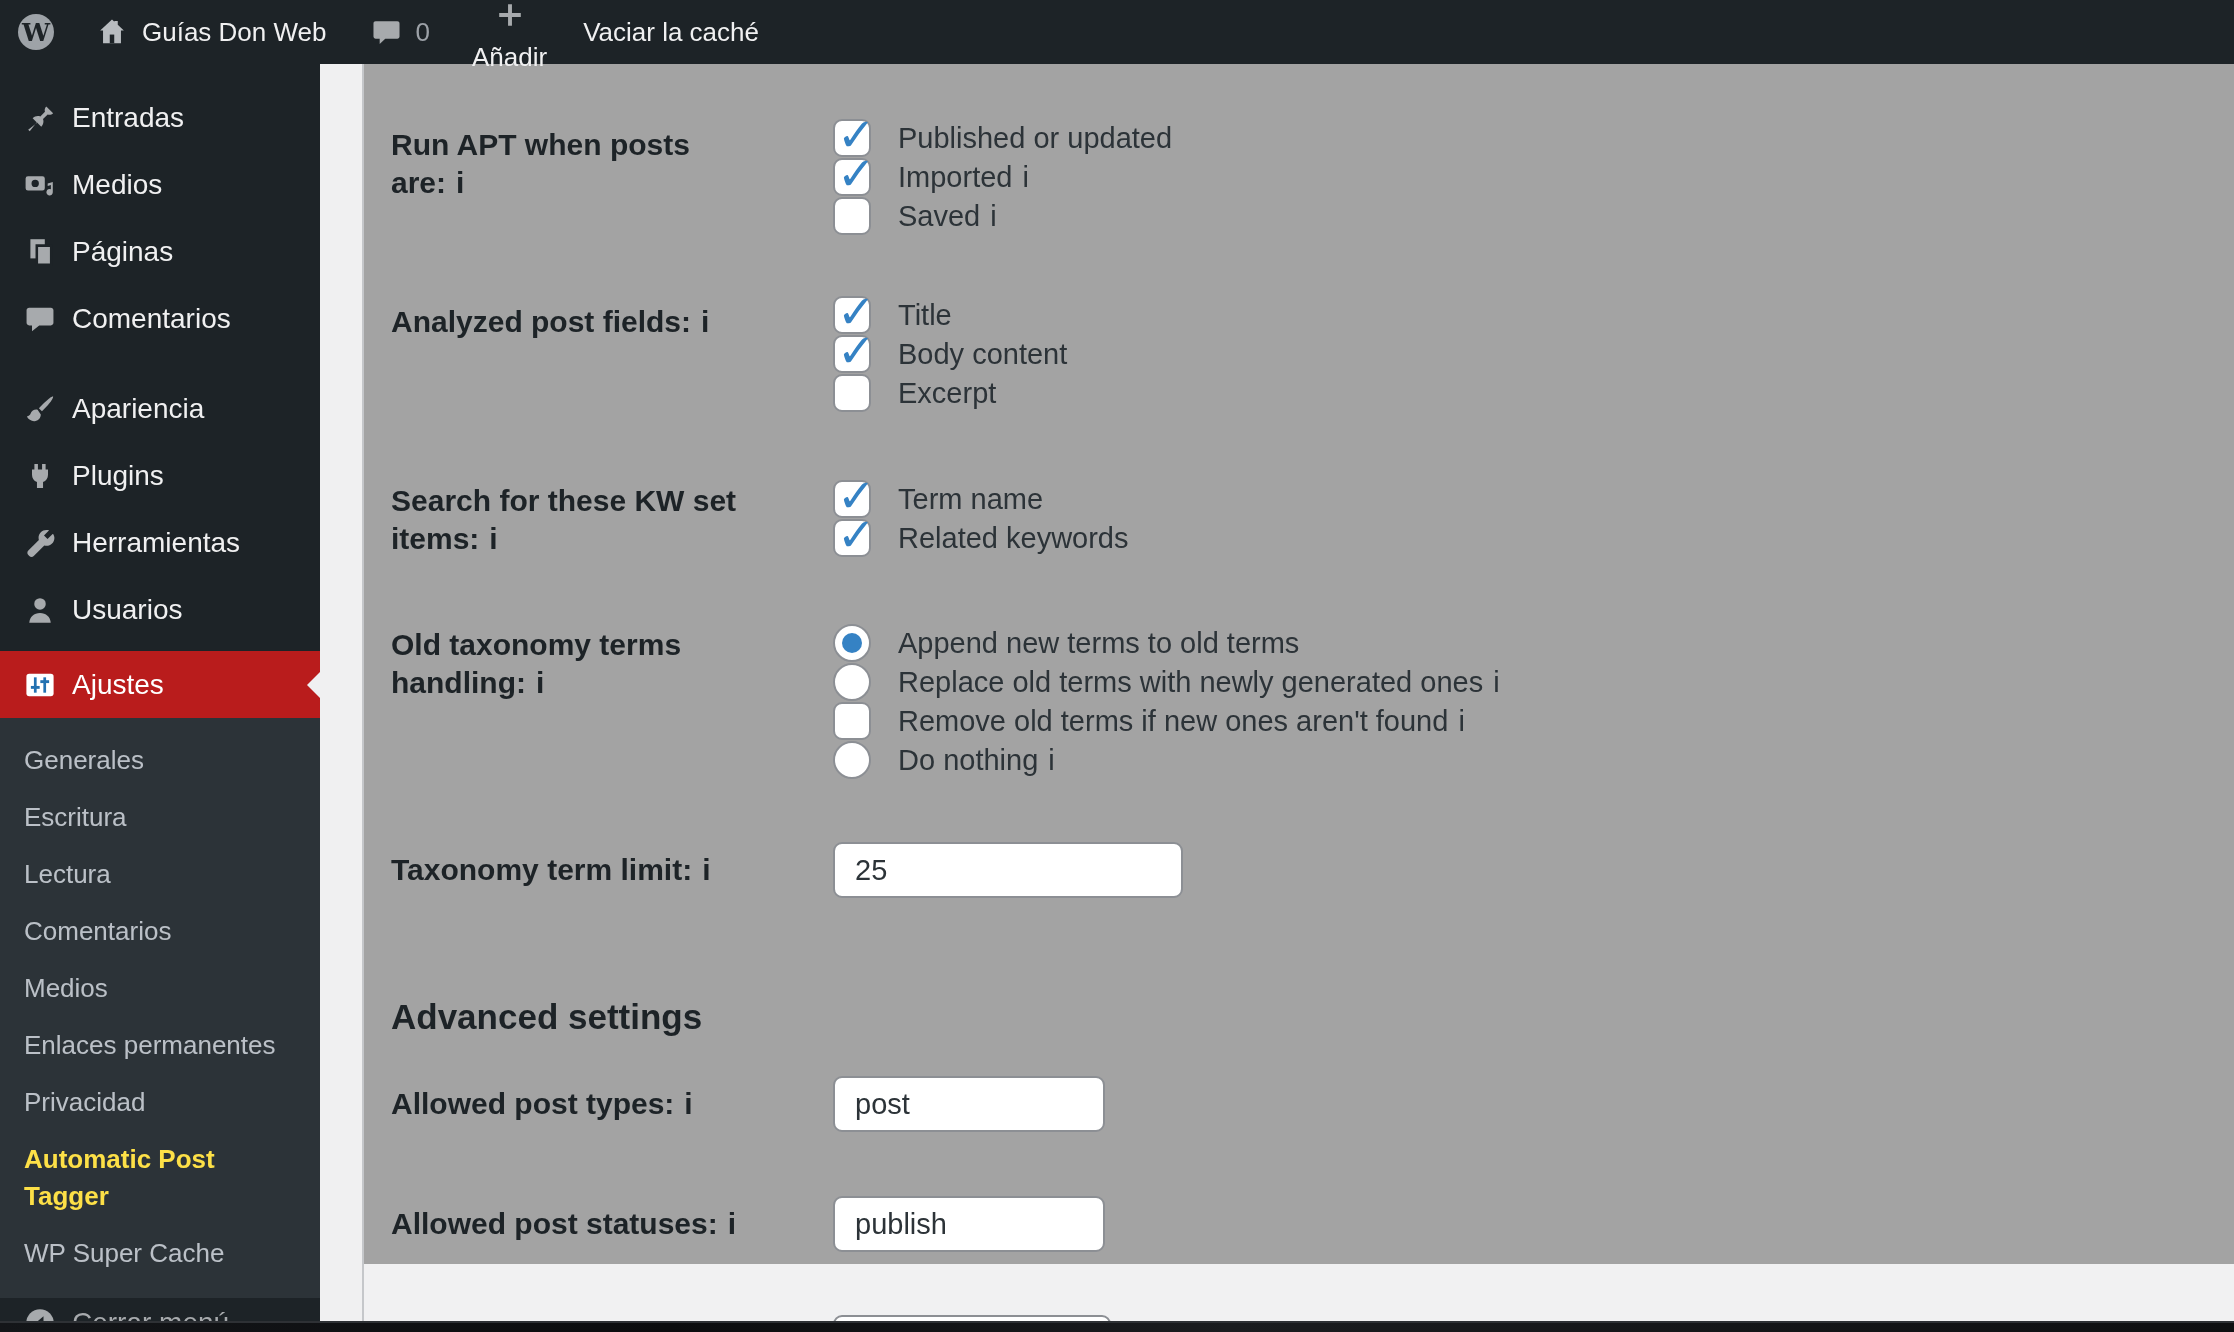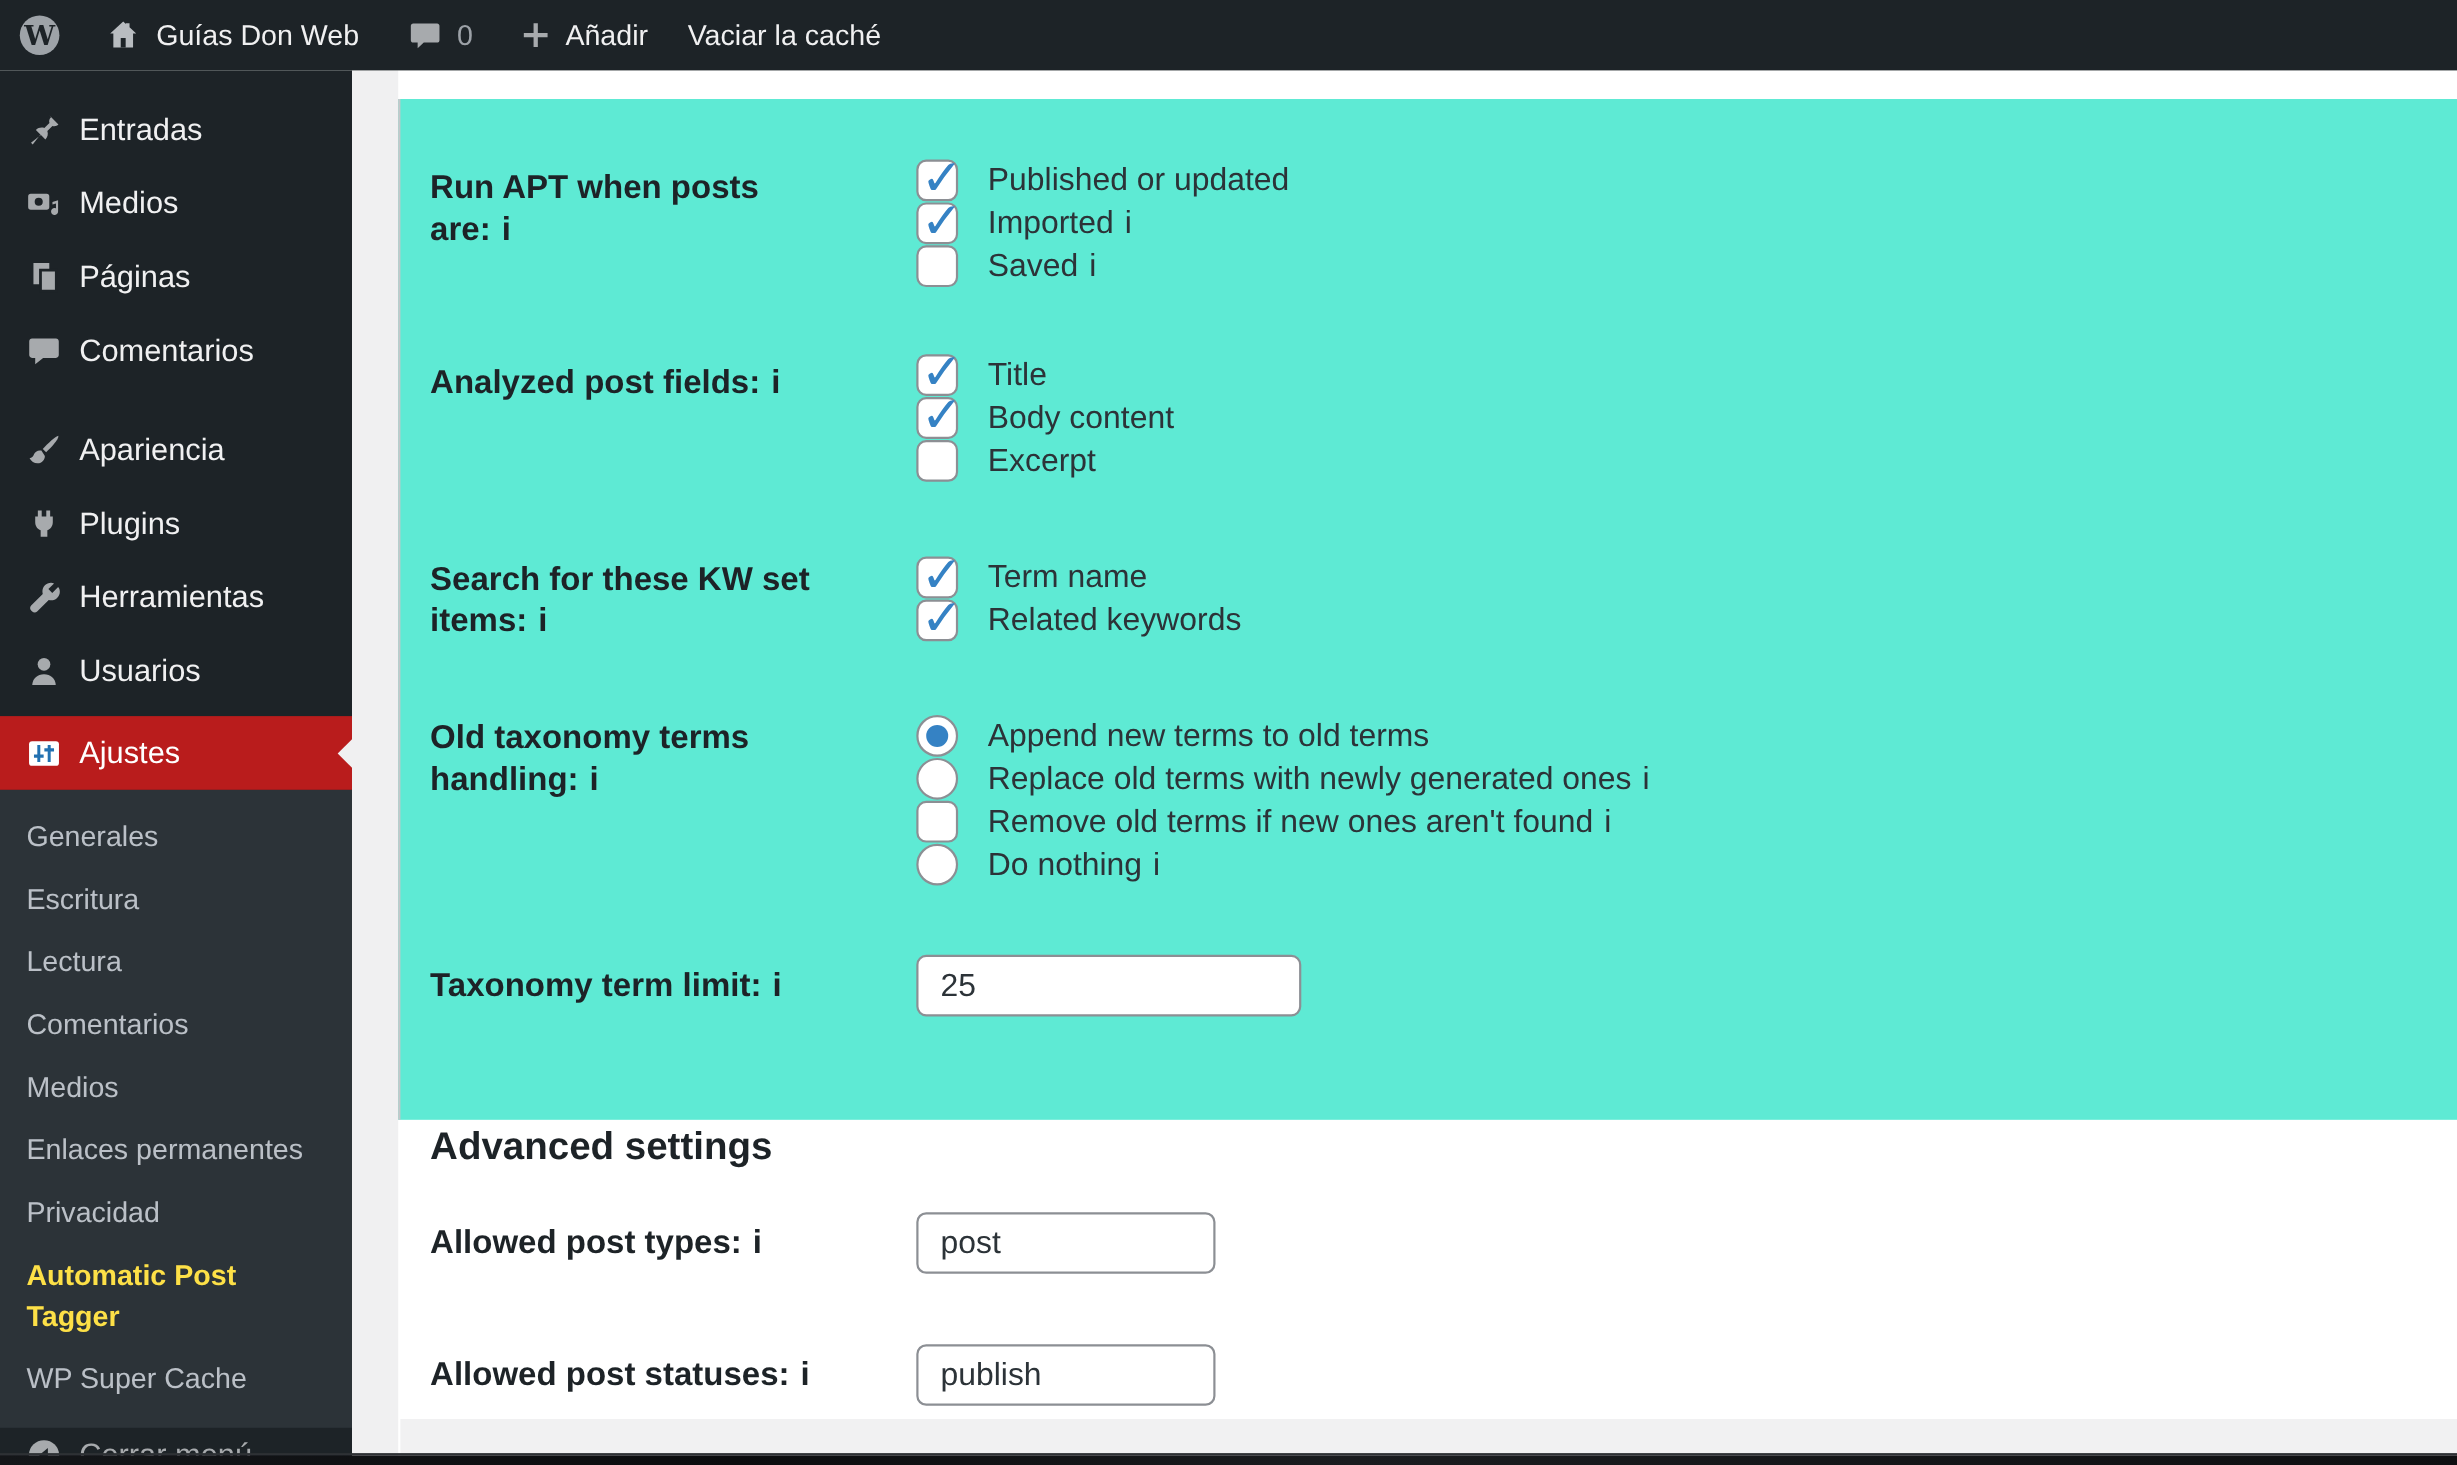--- a/index.html
+++ b/index.html
@@ -15,21 +15,21 @@
     background:#1d2327; display:flex; align-items:center; z-index:60;
     color:#f0f0f1; font-size:26px;
   }
   .ab-item { display:flex; align-items:center; cursor:pointer; height:64px; }
   .ab-icon { display:block; }
   .ab-icon svg { display:block; }
   .wp-logo { margin-left:16px; }
   .ab-site { margin-left:40px; gap:14px; }
   .ab-comments { margin-left:44px; gap:14px; }
   .ab-count { color:#9ca1a7; }
-  .ab-new { margin-left:42px; gap:12px; }
+  .ab-new { margin-left:42px; gap:12px;flex-direction:column; }
   .ab-cache { margin-left:36px; }
 
   
   .sidebar {
     position:absolute; top:64px; left:0; width:320px; height:1268px;
     background:#1d2327; z-index:20;
   }
   .menu { padding-top:20px; }
   .menu-item {
     position:relative; height:67px; display:flex; align-items:center;
@@ -58,22 +58,22 @@
     display:flex; align-items:center; color:#a7aaad; font-size:28px; cursor:pointer;
   }
   .collapse-row .menu-icon { margin-right:16px; }
 
   
   .gutter {
     position:absolute; top:64px; left:320px; width:42px; height:1268px;
     background:#f0f0f1; z-index:5;
   }
   .panel {
-    position:absolute; top:64px; left:362px; width:1872px; height:928px;
-    background:#5eead4; border-left:2px solid #c5c7ca; z-index:5;margin-top:26px;
+    position:absolute; top:64px; left:362px; width:1872px; height:1268px;
+    background:#a3a3a3; border-left:2px solid #c5c7ca; z-index:5;
   }
   .panel-bottom {
     position:absolute; left:0; top:1200px; width:100%; height:68px;
     background:#f1f1f2;
   }
   .frow { position:absolute; left:0; width:100%; }
   .frow-label {
     position:absolute; left:27px; width:365px;
     font-weight:bold; font-size:30px; line-height:38px; color:#1d2327;
   }

